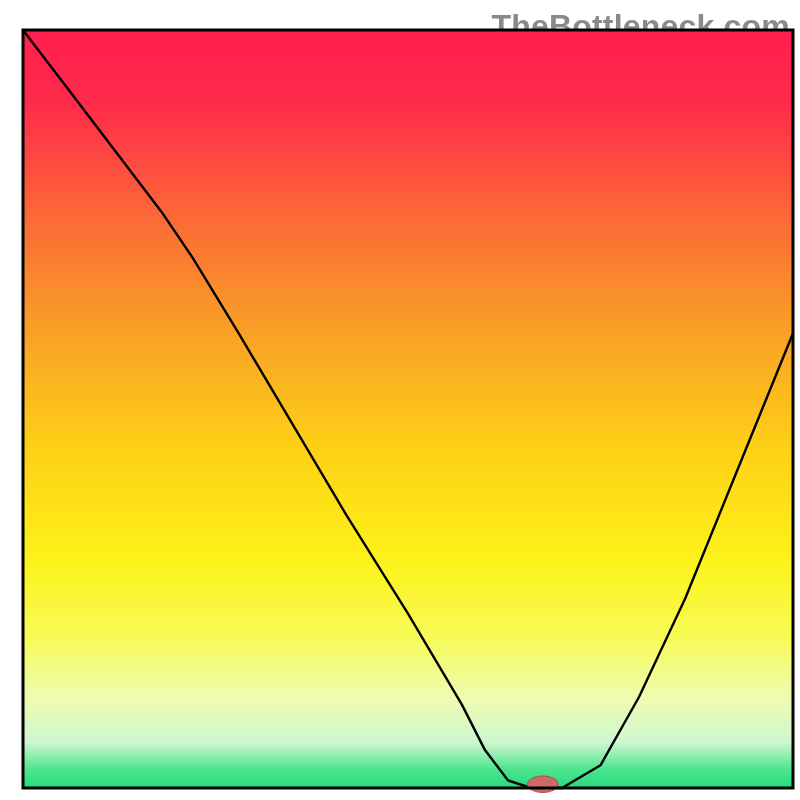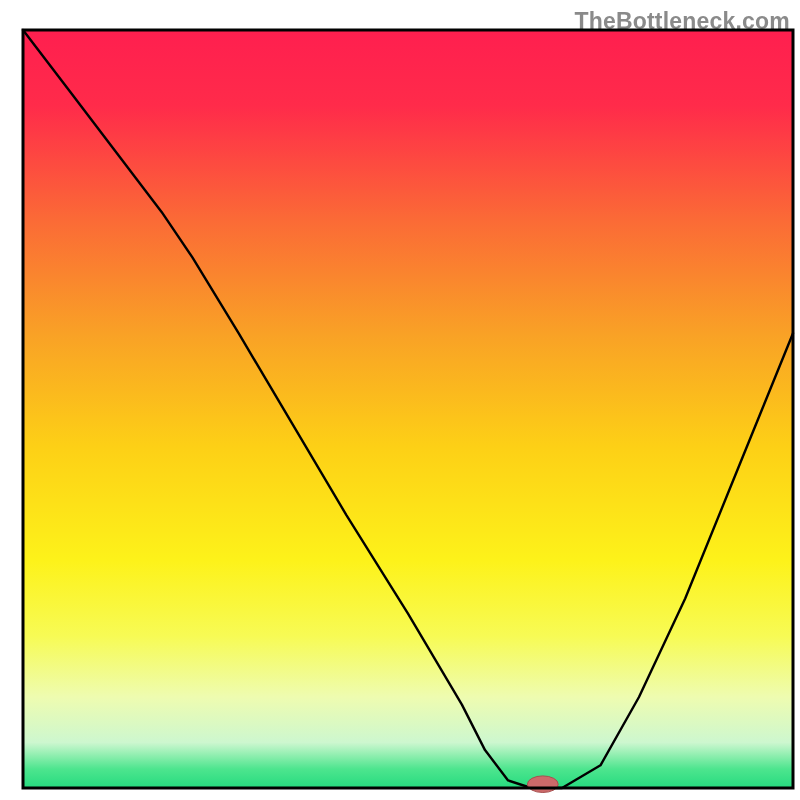--- a/index.html
+++ b/index.html
@@ -13,21 +13,21 @@
   }
   .stage {
     position: relative;
     width: 800px;
     height: 800px;
   }
   .watermark {
     position: absolute;
     top: 8px;
     right: 10px;
-    font-size: 23px;
+    font-size: 32px;
     font-weight: 600;
     color: #8a8a8a;
     letter-spacing: 0.2px;
   }
   svg {
     position: absolute;
     top: 0;
     left: 0;
   }
 </style>

